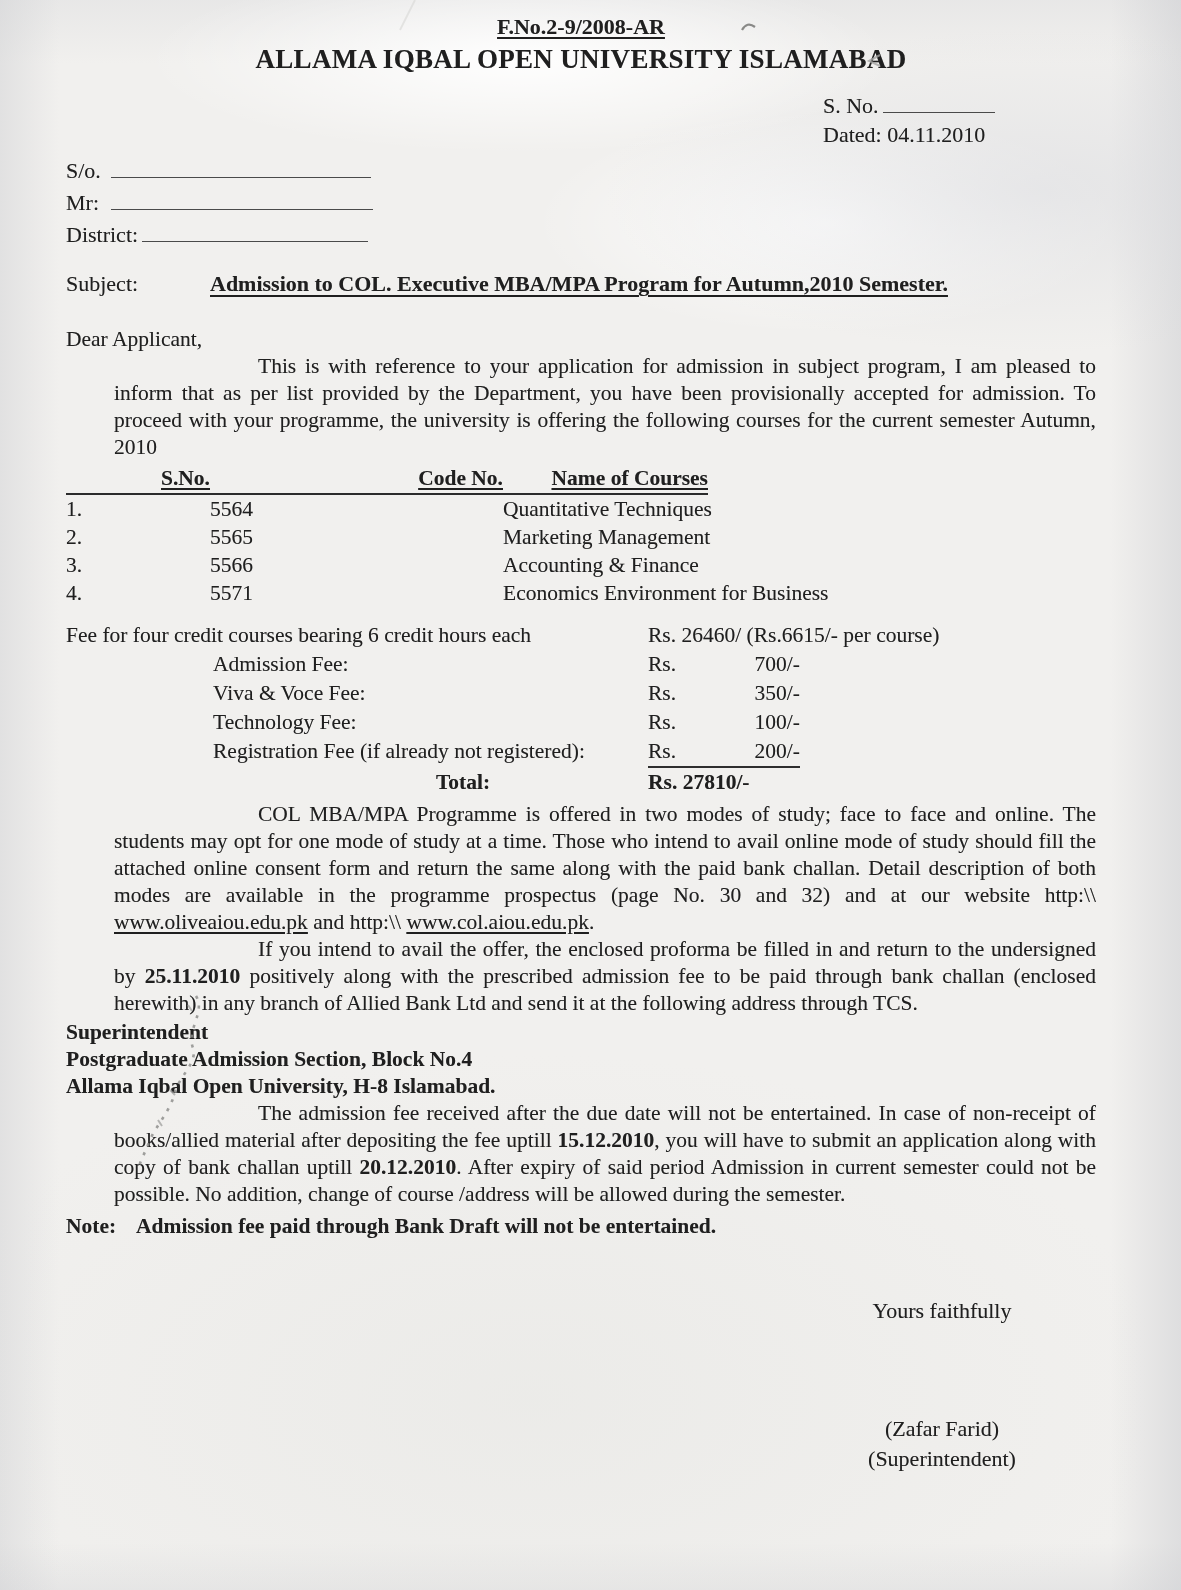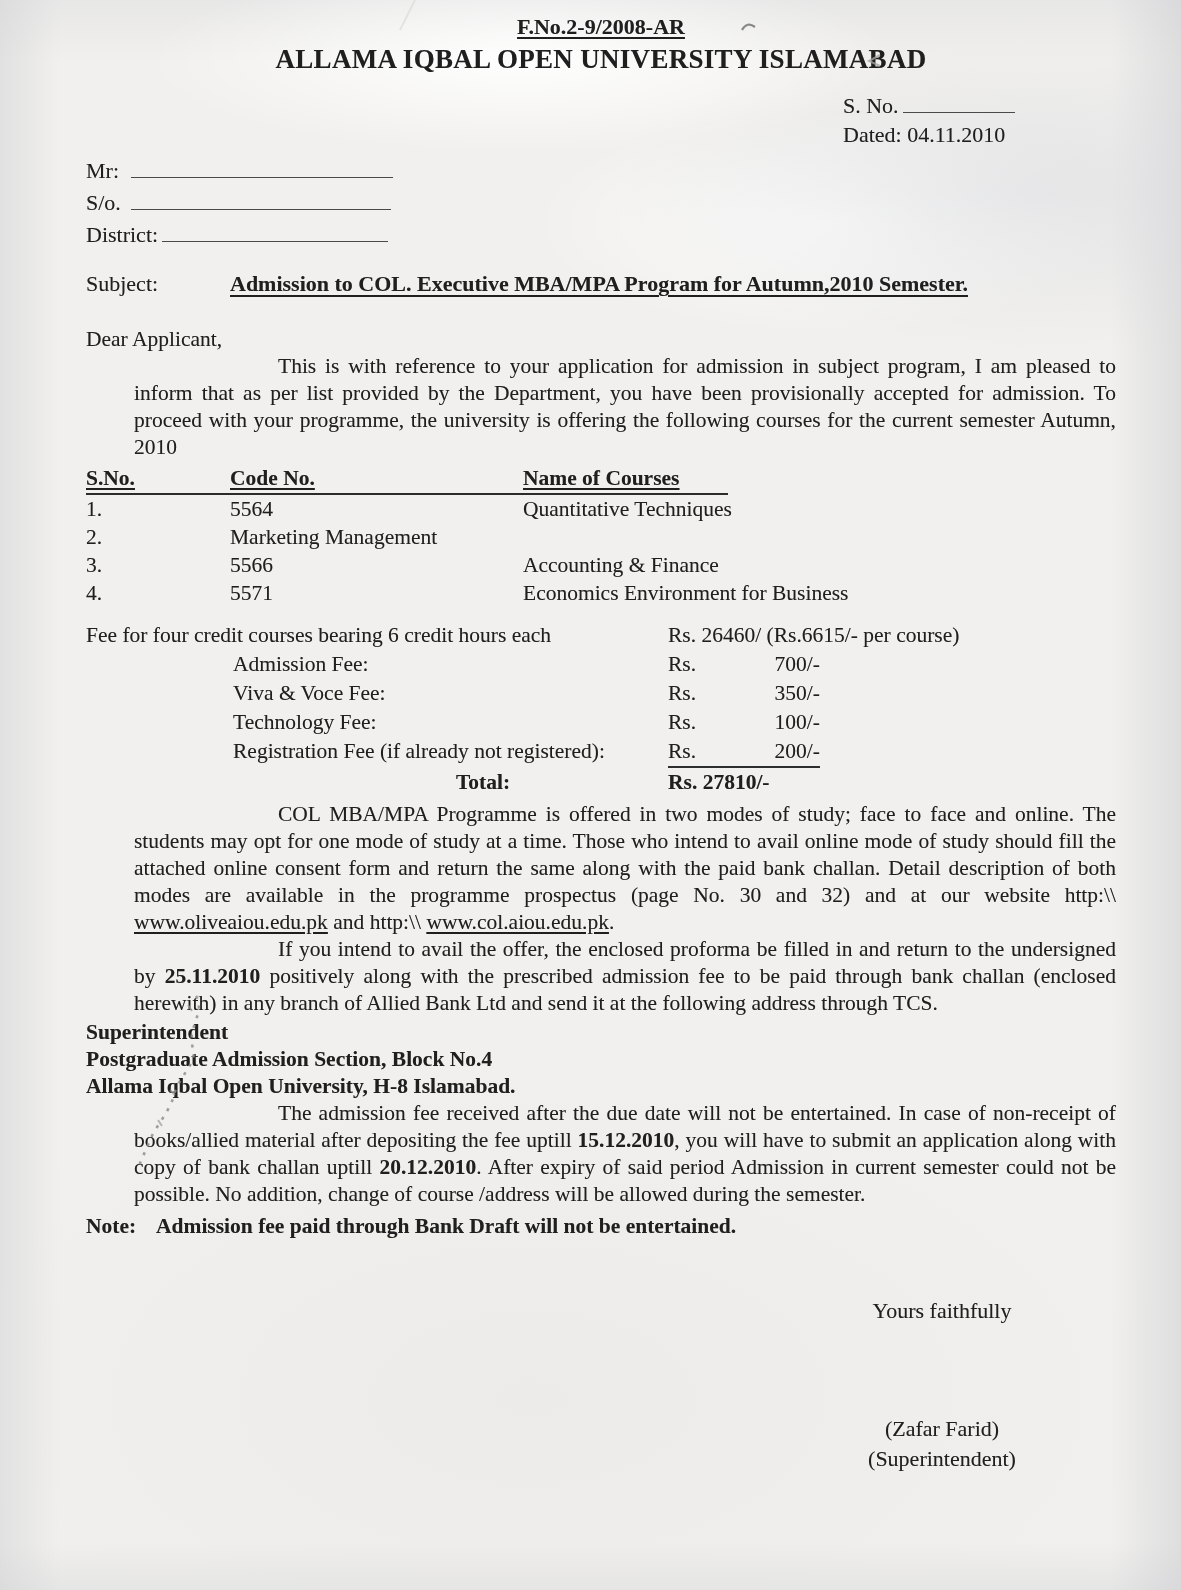--- a/index.html
+++ b/index.html
@@ -16,24 +16,24 @@
     background:
       radial-gradient(ellipse 520px 130px at 520px 60px, rgba(255,255,255,0.95), rgba(255,255,255,0) 72%),
       radial-gradient(ellipse 700px 260px at 88% 12%, rgba(219,220,224,0.55), rgba(255,255,255,0) 62%),
       radial-gradient(ellipse 420px 160px at 70% 14%, rgba(255,255,255,0.8), rgba(255,255,255,0) 70%),
       radial-gradient(ellipse 900px 480px at 45% 88%, rgba(230,230,227,0.5), rgba(255,255,255,0) 72%),
       linear-gradient(90deg, rgba(206,207,210,0.45) 0, rgba(255,255,255,0) 5%, rgba(255,255,255,0) 94%, rgba(203,204,208,0.5) 100%),
       linear-gradient(180deg, rgba(214,215,218,0.35) 0, rgba(255,255,255,0) 4%, rgba(255,255,255,0) 97%, rgba(212,213,216,0.4) 100%),
       #f1f0ee;
     text-shadow: 0 0 0.6px rgba(45,45,45,0.35);
   }
-  .content { position:absolute; top:0; left:86px; width:1030px; }
+  .content { position:absolute; top:0; left:66px; width:1030px; }
 
   .b { font-weight:bold; }
-  .u { text-decoration:underline; text-underline-offset:3px; text-decoration-thickness:1.5px; }
+  .u { text-decoration:underline; text-underline-offset:3px; text-decoration-thickness:1.5px;text-align:right; }
 
   .header-block { padding-top:14px; text-align:center; }
   .file-no { font-size:22px; line-height:26px; font-weight:bold;
              text-decoration:underline; text-decoration-thickness:2px; text-underline-offset:3px; }
   .university { font-size:27px; line-height:32px; font-weight:bold; margin-top:3px; letter-spacing:0.3px; }
   .section-name { font-size:24px; line-height:30px; font-weight:bold; margin-top:3px; }
 
   .sno-block { margin-left:757px; margin-top:16px; font-size:22px; line-height:29px; }
   .blank { display:inline-block; border-bottom:1.6px solid #4a4a4a; height:21px; vertical-align:baseline; }
   .w-sno { width:112px; margin-left:4px; }
@@ -92,22 +92,22 @@
       <div class="file-no">F.No.2-9/2008-AR</div>
       <div class="university">ALLAMA IQBAL OPEN UNIVERSITY ISLAMABAD</div>
     </div>
 
     <div class="sno-block">
       <div><span>S. No.</span><span class="blank w-sno"></span></div>
       <div>Dated: 04.11.2010</div>
     </div>
 
     <div class="addressee">
+      <div><span>S/o.</span><span class="blank w-so"></span></div>
       <div><span>Mr:</span><span class="blank w-mr"></span></div>
-      <div><span>S/o.</span><span class="blank w-so"></span></div>
       <div><span>District:</span><span class="blank w-district"></span></div>
     </div>
 
     <div class="subject-row">
       <span class="subject-label">Subject:</span>
       <span class="subject-text">Admission to COL. Executive MBA/MPA Program for Autumn,2010 Semester.</span>
     </div>
 
     <div class="salutation">Dear Applicant,</div>
 
@@ -119,20 +119,21 @@
         <span class="col-code u">Code No.</span>
         <span class="col-name u">Name of Courses</span>
       </div>
       <div class="c-row">
         <span class="col-sno">1.</span>
         <span class="col-code">5564</span>
         <span class="col-name">Quantitative Techniques</span>
       </div>
       <div class="c-row">
         <span class="col-sno">2.</span>
+        <span class="col-code">5565</span>
         <span class="col-name">Marketing Management</span>
       </div>
       <div class="c-row">
         <span class="col-sno">3.</span>
         <span class="col-code">5566</span>
         <span class="col-name">Accounting &amp; Finance</span>
       </div>
       <div class="c-row">
         <span class="col-sno">4.</span>
         <span class="col-code">5571</span>

